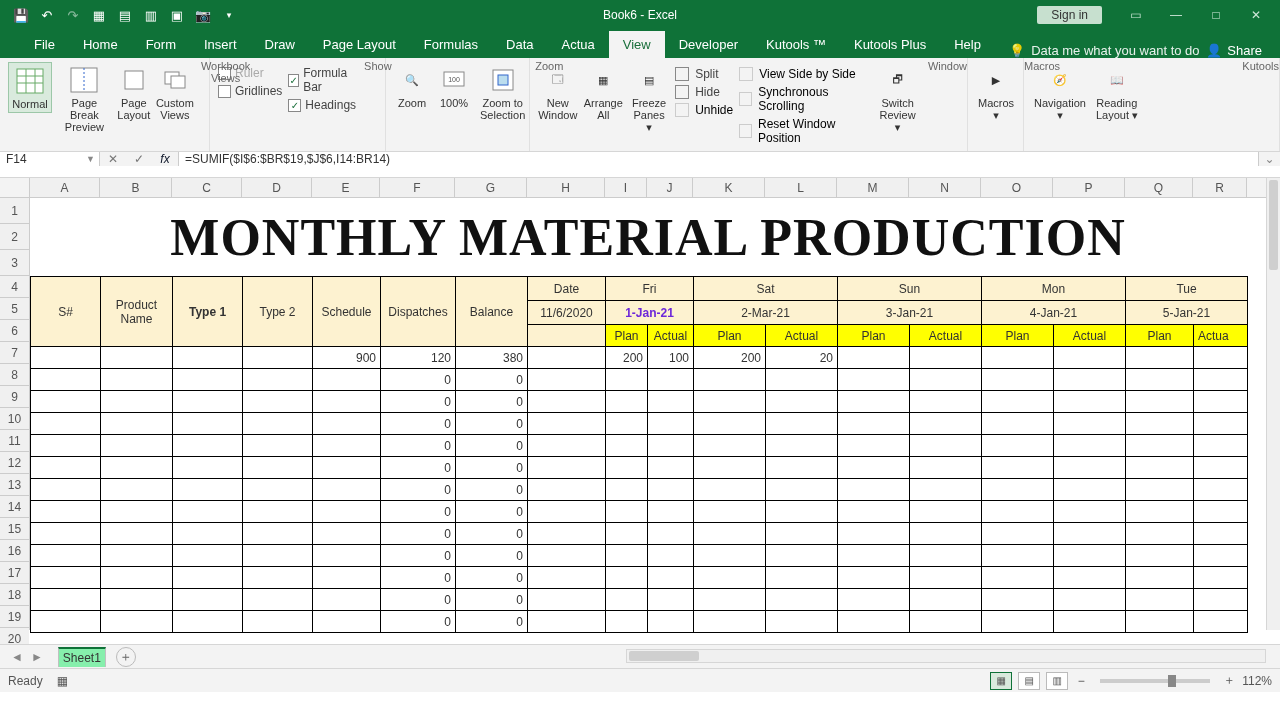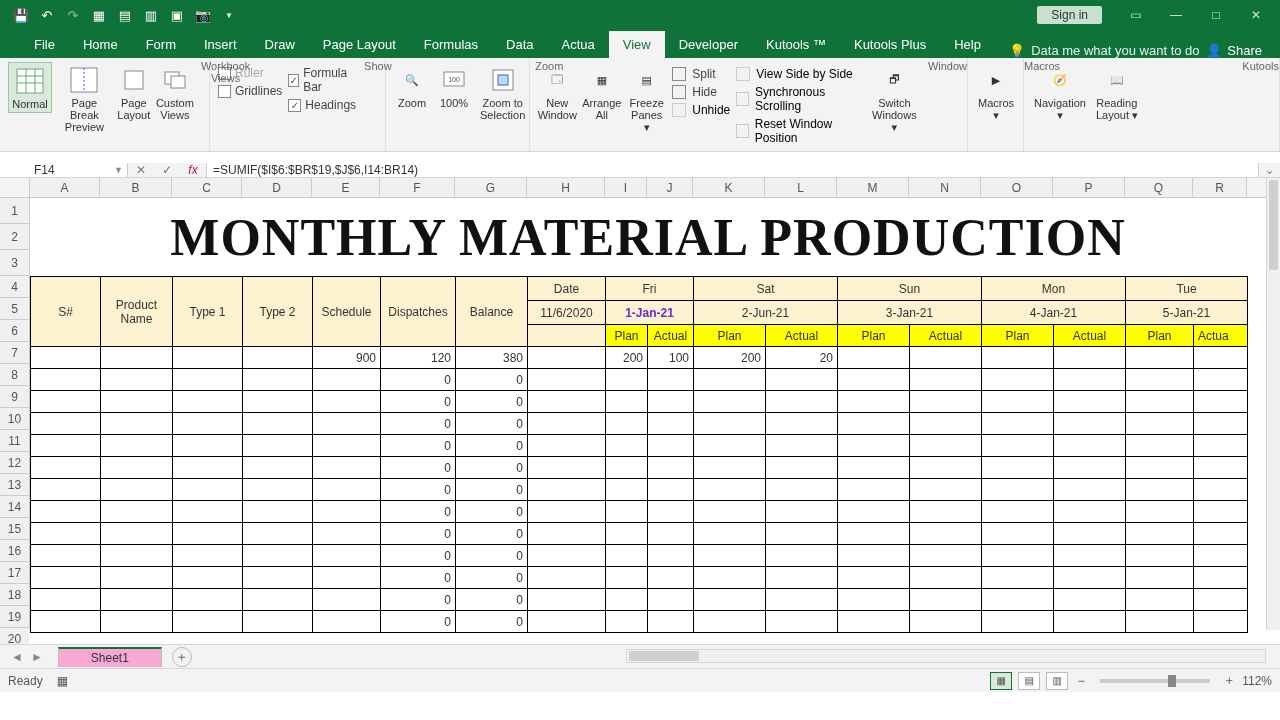--- a/index.html
+++ b/index.html
@@ -37,26 +37,26 @@
   .chk-col { display:flex; flex-direction:column; gap:4px; padding-top:4px; font-size:12px; color:#444;}
   .chk-row { display:flex; align-items:center; gap:4px; cursor:pointer;}
   .chk { width:13px; height:13px; border:1px solid #888; display:inline-flex; align-items:center; justify-content:center; font-size:10px; background:#fff;}
   .chk.on::after{content:"✓"; color:#1a6f3b;}
   .chk.off { background:#fff;}
   .txtlink { display:flex; align-items:center; gap:6px; font-size:12px; color:#444; padding:1px 0; cursor:pointer;}
   .txtlink.dim { color:#000000; }
   .txtlink .sq { width:14px; height:14px; border:1px solid #888; display:inline-block;}
 
   
-  .fx-row { height: 26px; border-bottom: 1px solid #d6d6d6; display: flex; align-items: flex-end; padding-left: 28px; }
+  .fx-row { height: 26px; border-bottom: 1px solid #d6d6d6; display: flex; align-items: flex-start; }
   .namebox { width: 100px; border-right: 1px solid #ccc; display:flex; align-items:center; padding: 0 6px; position:relative; background:#fff;}
   .namebox .dd { position:absolute; right:4px; color:#888; font-size:9px;}
   .fx-tools { display:flex; align-items:center; border-right:1px solid #ccc; background:#f3f3f3;}
   .fx-tools span{ width:26px; text-align:center; color:#777; font-size:12px; cursor:pointer;}
-  .fx-tools .fx { font-style:italic; color:#be185d;}
+  .fx-tools .fx { font-style:italic; color:#0f172a;}
   .formula-input { flex:1; display:flex; align-items:center; padding:0 6px; background:#fff; font-size:12px;}
   .fx-expand { width:22px; border-left:1px solid #ccc; display:flex; align-items:center; justify-content:center; color:#888; background:#f3f3f3;}
 
   
   .grid-area { position: relative; height: 466px; overflow:hidden; }
   .corner { position:absolute; left:0; top:0; width:30px; height:20px; background:#f3f3f3; border-right:1px solid #ccc; border-bottom:1px solid #ccc;}
   .col-headers { position:absolute; left:30px; right:14px; top:0; height:20px; display:flex; background:#f3f3f3; border-bottom:1px solid #ccc;}
   .ch { border-right:1px solid #ccc; display:flex; align-items:center; justify-content:center; font-size:12px; color:#555; background:#f0f0f0;}
   .row-headers { position:absolute; left:0; top:20px; width:30px; bottom:14px; background:#f3f3f3; border-right:1px solid #ccc;}
   .rh { height:22px; border-bottom:1px solid #ccc; display:flex; align-items:center; justify-content:center; font-size:12px; color:#555; background:#f0f0f0;}
@@ -73,21 +73,21 @@
   .tbl td.head { background:#fdf2d0; font-weight:400;}
   .tbl td.yellow { background:#ffff00;}
   .tbl td.red { color:#6d28d9; font-weight:700;}
   .tbl td.noborder { border:none; background:transparent;}
   .tbl tr.h24 td { height:24px;}
 
   
   .sheettabs { height:24px; border-top:1px solid #d6d6d6; display:flex; align-items:center; background:#f3f3f3; position:relative;}
   .st-nav { display:flex; gap:2px; padding:0 8px; color:#888;}
   .st-nav span{cursor:pointer; padding:0 3px;}
-  .sheet-tab { background:#f9a8d4; border:1px solid #c0c0c0; border-bottom:none; padding:2px 32px; font-size:12px; cursor:pointer; margin-left:4px; border-top:2px solid #0f7238;}
+  .sheet-tab { background:#86efac; border:1px solid #c0c0c0; border-bottom:none; padding:2px 4px; font-size:12px; cursor:pointer; margin-left:4px; border-top:2px solid #0f7238;}
   .add-sheet { width:20px; height:20px; border:1px solid #bbb; border-radius:50%; display:flex; align-items:center; justify-content:center; margin-left:10px; color:#666; cursor:pointer; font-size:13px;}
   .hscroll { position:absolute; right:14px; width:640px; top:4px; height:14px; background:#f0f0f0; border:1px solid #d6d6d6;}
   .hthumb { position:absolute; left:2px; top:1px; bottom:1px; width:70px; background:#cfcfcf; border-radius:2px;}
 
   
   .statusbar { height:24px; background:#f3f3f3; border-top:1px solid #d6d6d6; display:flex; align-items:center; padding:0 8px; font-size:12px; color:#555;}
   .statusbar .right { margin-left:auto; display:flex; align-items:center; gap:6px;}
   .view-btn { width:22px; height:18px; border:1px solid #bbb; display:flex; align-items:center; justify-content:center; font-size:10px; background:#fff; cursor:pointer;}
   .view-btn.active{ background:#d9eadd; border-color:#0f7238;}
   .zoom-slider { width:110px; height:4px; background:#ccc; position:relative; margin:0 6px;}
@@ -104,20 +104,21 @@
     <div class="qat-btn">💾</div>
     <div class="qat-btn">↶</div>
     <div class="qat-btn dim">↷</div>
     <div class="qat-btn">▦</div>
     <div class="qat-btn">▤</div>
     <div class="qat-btn">▥</div>
     <div class="qat-btn">▣</div>
     <div class="qat-btn">📷</div>
     <div class="qat-btn" style="font-size:9px;">▾</div>
   </div>
+  <div class="titlebar-title">Book6  -  Excel</div>
   <div class="titlebar-right">
     <div class="signin-btn">Sign in</div>
     <div class="win-btn">▭</div>
     <div class="win-btn">—</div>
     <div class="win-btn">□</div>
     <div class="win-btn">✕</div>
   </div>
 </div>
 
 <div class="tabbar">
@@ -290,21 +291,21 @@
             <span>Synchronous Scrolling</span>
           </div>
         <div class="txtlink dim">
             <span class="sq" style="border-color:#ccc;"></span>
             <span>Reset Window Position</span>
           </div>
       </div>
       <div class="rb-btn">
           <div class="rb-ico">🗗</div>
           <div class="rb-lbl" style="white-space:pre-line;">Switch
-Windows ▾</div>
+Review ▾</div>
         </div>
     </div>
     <div class="group-label">Window</div>
   </div>
 
   <div class="group" style="width:56px;">
     <div class="group-body" style="justify-content:center;">
       <div class="rb-btn small">
           <div class="rb-ico">▶</div>
           <div class="rb-lbl" style="white-space:pre-line;">Macros
@@ -394,37 +395,37 @@
   <div class="cells">
     <div class="big-title">MONTHLY MATERIAL PRODUCTION</div>
 
     <table class="tbl">
 
       <tbody>
           <tr class="h24">
         <td class="head" rowspan="3" style="width:70px;">S#</td>
         <td class="head" rowspan="3" style="width:72px; white-space:pre-line;">Product
 Name</td>
-        <td class="head" rowspan="3" style="width:70px;">Type 1</td>
+        <td class="head" rowspan="3" style="width:70px;font-weight:bold;">Type 1</td>
         <td class="head" rowspan="3" style="width:70px;">Type 2</td>
         <td class="head" rowspan="3" style="width:68px;">Schedule</td>
         <td class="head" rowspan="3" style="width:75px;">Dispatches</td>
         <td class="head" rowspan="3" style="width:72px;">Balance</td>
         <td class="head" style="width:78px;">Date</td>
         <td class="head" colspan="2" style="width:88px;">Fri</td>
         <td class="head" colspan="2" style="width:144px;margin-top:8px;">Sat</td>
         <td class="head" colspan="2" style="width:144px;">Sun</td>
         <td class="head" colspan="2" style="width:144px;">Mon</td>
         <td class="head" colspan="2" style="width:122px;">Tue</td>
       </tr>
 
       <tr class="h24">
         <td class="head">11/6/2020</td>
         <td class="head red" colspan="2">1-Jan-21</td>
-        <td class="head" colspan="2">2-Jun-21</td>
+        <td class="head" colspan="2">2-Mar-21</td>
         <td class="head" colspan="2">3-Jan-21</td>
         <td class="head" colspan="2">4-Jan-21</td>
         <td class="head" colspan="2">5-Jan-21</td>
       </tr>
 
       <tr>
         <td class="head"></td>
         <td class="yellow" style="width:42px;">Plan</td>
         <td class="yellow" style="width:46px;">Actual</td>
         <td class="yellow" style="width:72px;">Plan</td>

